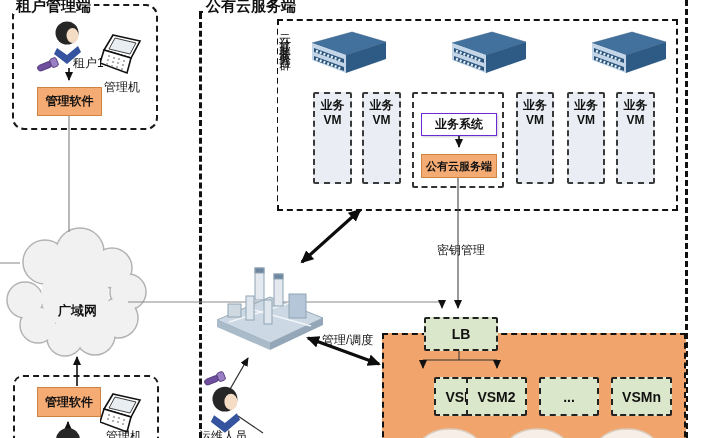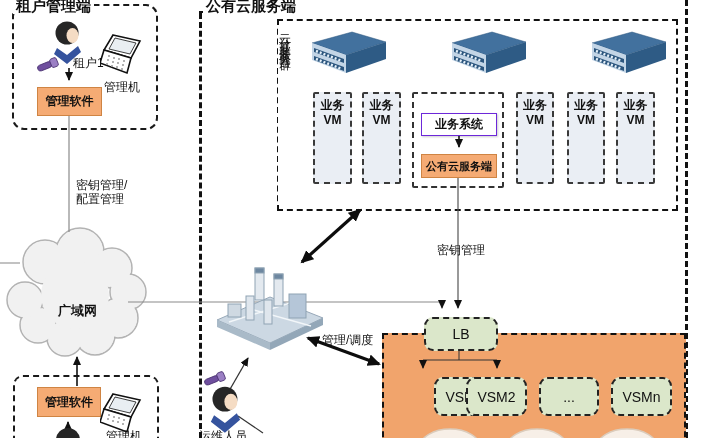--- a/index.html
+++ b/index.html
@@ -10,21 +10,21 @@
   .z1{z-index:1}.z2{z-index:2}.z3{z-index:3}.z4{z-index:4}.z5{z-index:5}
 
   .section-title{font-size:15px;font-weight:700;background:#fff;padding:0 3px;line-height:16px;white-space:nowrap;}
 
   .dashed-round{border:2px dashed #1a1a1a;border-radius:12px;}
   .inner-cluster{border:2px dashed #111;}
 
   .orange-box{background:#f5ab74;border:1.5px solid #cf8443;display:flex;align-items:center;justify-content:center;
               font-size:12px;font-weight:600;white-space:nowrap;}
   .green-box{background:#dbe7ca;border:2px dashed #222;display:flex;align-items:center;justify-content:center;
-             font-size:14px;font-weight:400;border-radius:9px;}
+             font-size:14px;font-weight:700;border-radius:2px;}
   .vm-box{background:#eaeef4;border:2px dashed #3a3a3a;border-radius:2px;text-align:center;
           font-size:12px;font-weight:700;line-height:15px;padding-top:4px;box-sizing:border-box;}
   .vm-main{background:#fff;border:2px dashed #333;border-radius:2px;box-sizing:border-box;}
   .white-box{background:#fff;border:1px solid #6d28d9;box-shadow:1px 1px 2px rgba(0,0,0,.2);
              display:flex;align-items:center;justify-content:center;font-size:12px;font-weight:600;}
   .lbl{font-size:12px;line-height:14px;white-space:nowrap;}
   .lbl-b{font-weight:700;}
   .vlabel{writing-mode:vertical-rl;text-orientation:upright;font-size:12px;letter-spacing:3px;
           background:#fff;line-height:14px;font-weight:400;}
   .pool{background:#f1a46c;border:2.5px dashed #111;}
@@ -258,24 +258,20 @@
     </g>
   </svg>
 
   <div class="abs z5 section-title" style="left:13px;top:-2px;">租户管理端</div>
   <div class="abs z5 section-title" style="left:203px;top:-2px;">公有云服务端</div>
 
   <div class="abs z5 lbl" style="left:73px;top:56px;">租户1</div>
   <div class="abs z5 lbl" style="left:104px;top:80px;">管理机</div>
   <div class="abs z5 orange-box" style="left:37px;top:87px;width:63px;height:27px;">管理软件</div>
 
-  <div class="abs z5 lbl" style="left:76px;top:178px;">
-    <span style="display:block">密钥管理/</span>
-    <span style="display:block">配置管理</span>
-  </div>
   <div class="abs z5 lbl lbl-b" style="left:58px;top:305px;font-size:13px;font-family:Liberation Mono, monospace;">广域网</div>
 
   <div class="abs z5 vlabel" style="left:278px;top:25px;height:178px;">云计算业务服务器群</div>
 
 
   <div class="abs z5 lbl" style="left:437px;top:243px;">密钥管理</div>
   <div class="abs z5 lbl" style="left:322px;top:333px;text-align:center;">管理/调度</div>
 
   <div class="abs z5 lbl" style="left:106px;top:429px;">管理机</div>
   <div class="abs z5 lbl" style="left:199px;top:429px;">运维人员</div>

